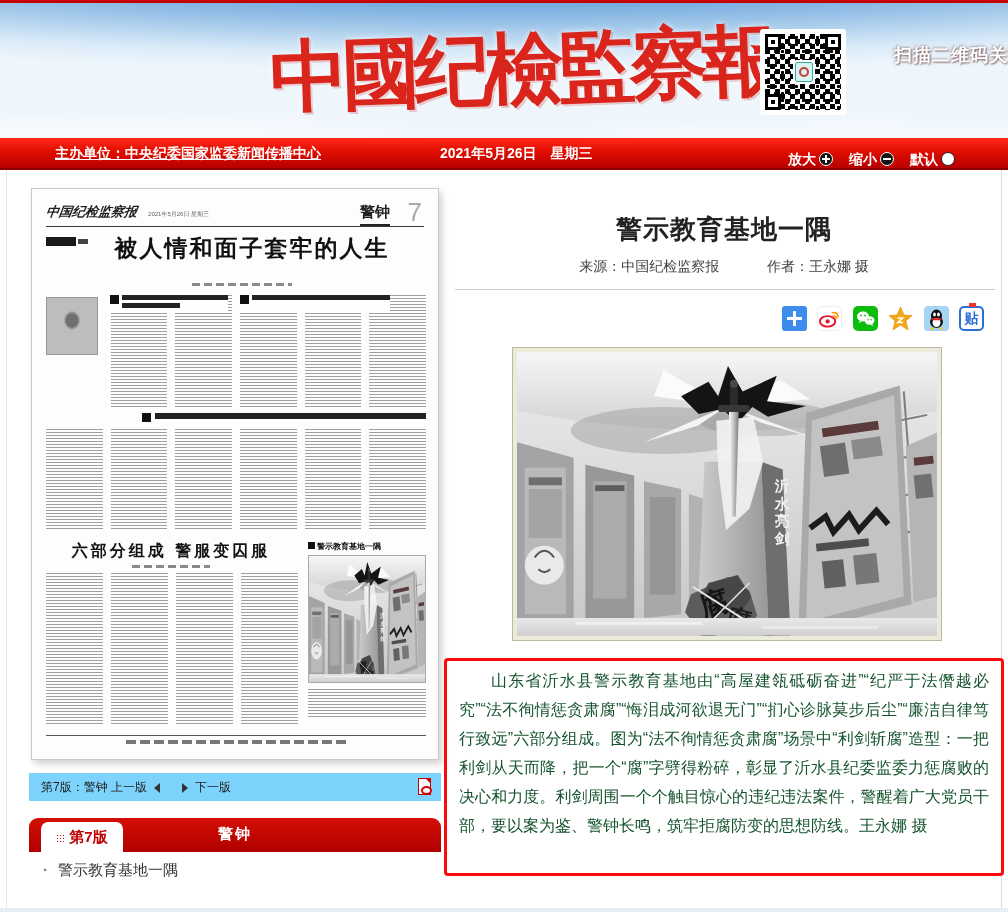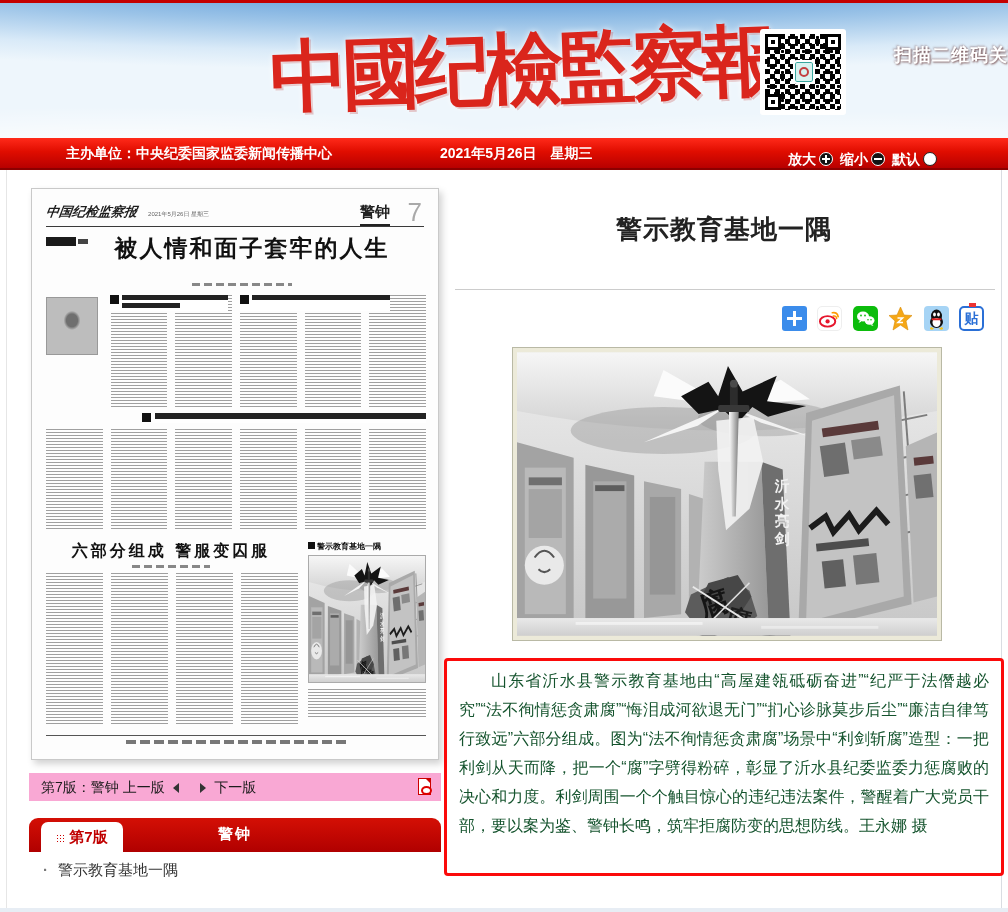--- a/index.html
+++ b/index.html
@@ -29,24 +29,24 @@
   .qr .logo { position:absolute; left:28px; top:26px; width:22px; height:24px; background:#d8f3f0; border:2px solid #fff; border-radius:4px; box-shadow:0 0 0 1px #3aa7a0 inset; }
   .qr .logo b { position:absolute; left:4px; top:5px; width:10px; height:10px; border:2px solid #c34040; border-radius:50%; display:block; }
   #qr-text { position:absolute; left:856px; top:34px; width:150px; color:#fff; font-weight:bold; font-size:18px; line-height:37px;
     text-shadow:1px 1px 2px rgba(90,40,40,.75), -1px -1px 2px rgba(90,40,40,.35); letter-spacing:1px;margin-left:38px; }
 
   
   #navbar { position:absolute; left:0; top:138px; width:1008px; height:32px;
     background:linear-gradient(#ff2a1a 0%, #e00d00 45%, #b80000 100%);
     border-bottom:2px solid #8c0000; color:#fff; font-size:14px; font-weight:bold; }
   #navbar .cell { position:absolute; top:0; line-height:30px; white-space:nowrap; }
-  #nav-sponsor { left:66px; }
+  #nav-sponsor { left:55px;text-decoration:underline; }
   #nav-date { left:440px; }
   #nav-back { left:600px; cursor:pointer;margin-top:40px; }
-  #nav-zoom { left:788px; display:flex; align-items:center; gap:7px; height:41px; }
+  #nav-zoom { left:788px; display:flex; align-items:center; gap:16px; height:41px; }
   .zbtn { display:flex; align-items:center; gap:3px; cursor:pointer; }
   .zico { width:14px; height:14px; border-radius:50%; background:#111; border:1px solid #fff; position:relative; display:inline-block; }
   .zico.reset { background:#fff; border:1px solid #222; }
   .zico::before, .zico::after { content:""; position:absolute; background:#fff; }
   .zico.plus::before { left:2px; top:5px; width:8px; height:2px; }
   .zico.plus::after  { left:5px; top:2px; width:2px; height:8px; }
   .zico.minus::before{ left:2px; top:5px; width:8px; height:2px; }
   .zico.reset::before{ display:none; }
 
   
@@ -87,21 +87,21 @@
   #p-subart-by { position:absolute; left:100px; top:376px; width:78px; height:3px; background:repeating-linear-gradient(90deg,#888 0 8px, transparent 8px 12px); }
   #p-cols3 { left:14px; top:384px; width:252px; height:152px; }
   #p-capline { position:absolute; left:276px; top:352px; width:118px; height:10px; font-family:"Liberation Sans",sans-serif; font-size:8px; font-weight:bold; color:#111; white-space:nowrap; }
   #p-capline .sq { display:inline-block; width:7px; height:7px; background:#111; margin-right:2px; }
   #p-photo2 { position:absolute; left:276px; top:366px; width:118px; height:128px; border:1px solid #aaa; }
   #p-cap2 { position:absolute; left:276px; top:500px; width:118px; height:30px; }
   #p-footer { position:absolute; left:14px; top:546px; width:380px; border-top:1px solid #555; }
   #p-footer .fb { margin:4px auto 0; width:220px; height:4px; background:repeating-linear-gradient(90deg,#777 0 10px, transparent 10px 14px); }
 
   
-  #pagenav { position:absolute; left:22px; top:603px; width:412px; height:28px; background:#f9a8d4; font-size:14px; color:#1c1c1c; line-height:28px; }
+  #pagenav { position:absolute; left:22px; top:603px; width:412px; height:28px; background:#7dd3fc; font-size:12px; color:#1c1c1c; line-height:28px; }
   #pagenav .lbl { margin-left:12px; }
   #pagenav .lnk { cursor:pointer; }
   .tri { display:inline-block; width:0; height:0; border-top:5px solid transparent; border-bottom:5px solid transparent; vertical-align:middle; margin:0 4px; cursor:pointer; }
   .tri.left  { border-right:6px solid #333; }
   .tri.right { border-left:6px solid #333; margin-left:14px; }
   #pdf { position:absolute; right:10px; top:5px; width:13px; height:17px; background:#fff; border:1px solid #c00; cursor:pointer; }
   #pdf::before { content:""; position:absolute; right:-1px; top:-1px; border:3px solid #c00; border-left-color:transparent; border-bottom-color:transparent; }
   #pdf::after { content:""; position:absolute; left:2px; top:7px; width:7px; height:5px; border:2px solid #d00; border-radius:50%; }
 
   
@@ -270,20 +270,25 @@
       </div>
       <div id="panel-title">警钟</div>
     </div>
     <div id="alist">
       <div class="item">
         <span class="bdot">·</span><span>警示教育基地一隅</span>
       </div>
     </div>
 
     <h1 id="art-title">警示教育基地一隅</h1>
+    <div id="art-src">
+      <span>来源：中国纪检监察报</span>
+      <span class="gap"></span>
+      <span>作者：王永娜 摄</span>
+    </div>
     <div id="art-divider"></div>
 
     <div id="share">
       <span class="sic sq-blue"></span>
       <span class="sic" id="weibo">
         <svg width="23" height="23" viewBox="0 0 24 24">
           <ellipse cx="10" cy="15" rx="8" ry="5.5" fill="none" stroke="#e6162d" stroke-width="2"></ellipse>
           <circle cx="10" cy="15" r="2.2" fill="#e6162d"></circle>
           <path d="M15 6 q5 -1 6 4" fill="none" stroke="#f90" stroke-width="1.8" stroke-linecap="round"></path>
           <path d="M16 9.5 q3 -.5 3.5 2.5" fill="none" stroke="#f90" stroke-width="1.6" stroke-linecap="round"></path>

